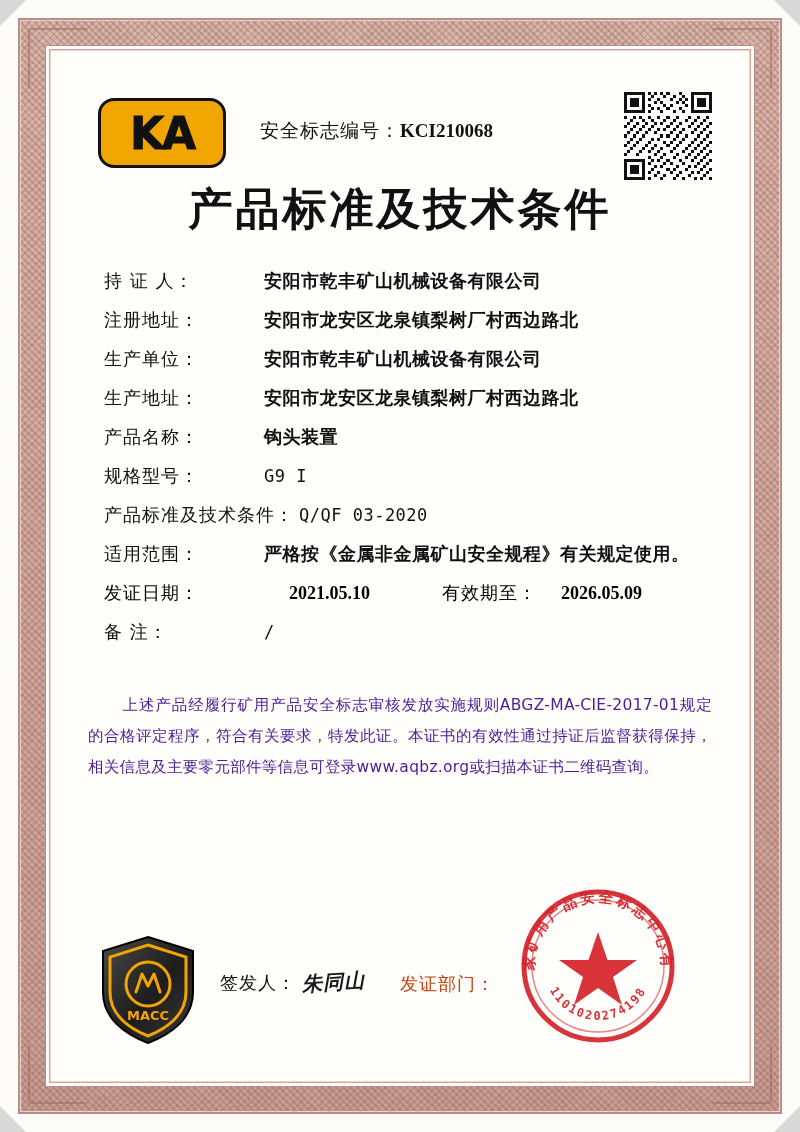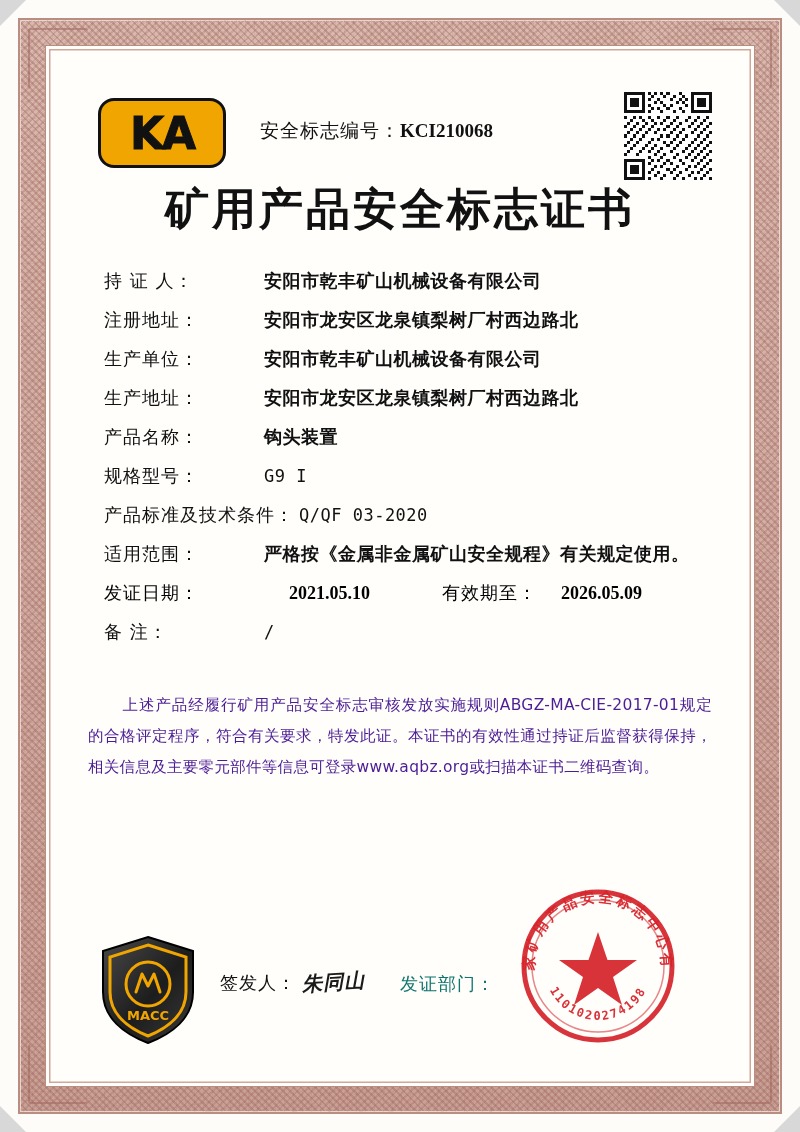--- a/index.html
+++ b/index.html
@@ -190,21 +190,21 @@
   .sig-name{
     margin-left:6px;
     font-family:"Liberation Serif",serif;
     font-style:italic;font-weight:bold;font-size:20px;
     color:#1a1a1a;
     transform:rotate(-4deg);
     display:inline-block;
   }
   .dept-line{
     position:absolute;left:330px;bottom:62px;
-    font-size:18px;font-family:"DejaVu Sans",sans-serif;letter-spacing:1px;color:#0f766e;
+    font-size:18px;font-family:"DejaVu Sans",sans-serif;letter-spacing:1px;color:#c2410c;
   }
   .seal{
     position:absolute;right:46px;bottom:6px;
     width:172px;height:172px;
   }
 
   
   .pg-corner{position:absolute;width:26px;height:26px;background:#d8d8d8;}
   .pg-corner.tl{left:0;top:0;clip-path:polygon(0 0,100% 0,0 100%);}
   .pg-corner.tr{right:0;top:0;clip-path:polygon(100% 0,100% 100%,0 0);}
@@ -453,21 +453,21 @@
               <rect x="16" y="28" width="1" height="1"></rect>
               <rect x="19" y="28" width="1" height="1"></rect>
               <rect x="23" y="28" width="1" height="1"></rect>
               <rect x="25" y="28" width="1" height="1"></rect>
               <rect x="28" y="28" width="1" height="1"></rect>
           </g>
         </svg>
       </div>
     </div>
 
-    <div class="title">矿用产品安全标志证书</div>
+    <div class="title">产品标准及技术条件</div>
 
     <div class="fields">
 
       <div class="field">
         <div class="label">持 证 人：</div>
         <div class="value">安阳市乾丰矿山机械设备有限公司</div>
       </div>
 
       <div class="field">
         <div class="label">注册地址：</div>

